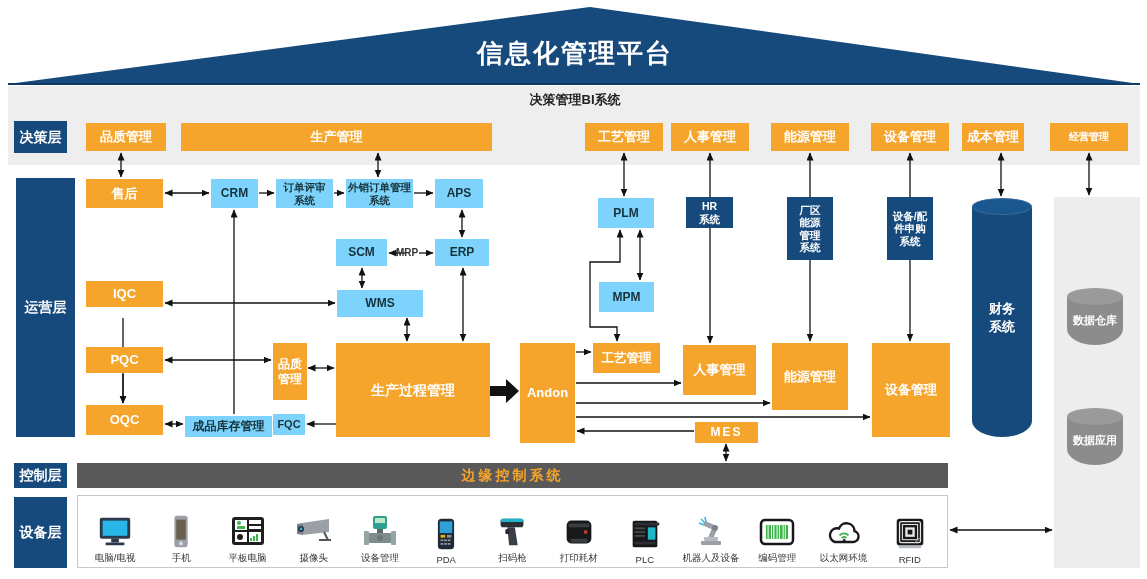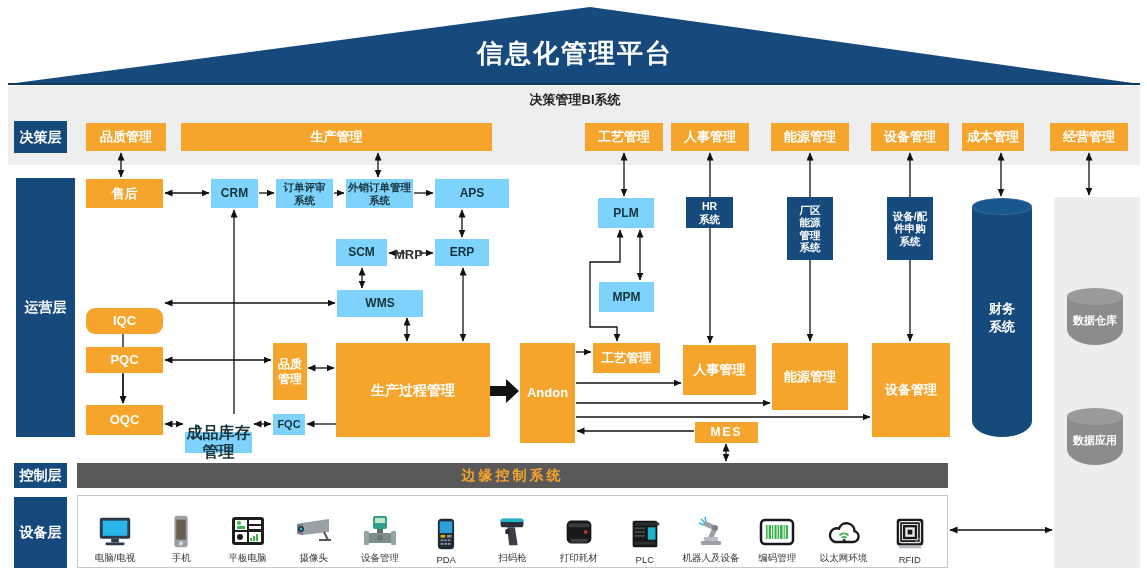--- a/index.html
+++ b/index.html
@@ -32,21 +32,21 @@
   .cyl .cbody{position:absolute;left:0;right:0;top:8px;bottom:0;border-radius:0 0 50% 50%/0 0 16px 16px;}
   .cyl .ctop{position:absolute;left:0;right:0;top:0;height:17px;border-radius:50%;}
   .cyl.cnavy .cbody{background:#164A7C;}
   .cyl.cnavy .ctop{background:#1B578F;border:1px solid #3A6EA0;box-sizing:border-box;}
   .cyl.cgray .cbody{background:#8C8C8C;}
   .cyl.cgray .ctop{background:#9A9A9A;}
   .cyl .ctext{position:absolute;left:0;right:0;top:0;bottom:0;display:flex;align-items:center;
               justify-content:center;color:#fff;font-weight:bold;text-align:center;white-space:pre-line;}
   svg.overlay{position:absolute;left:0;top:0;pointer-events:none;}
   .mrp{position:absolute;left:394px;top:247px;width:26px;text-align:center;
-       font-size:13px;color:#333;font-weight:bold;}
+       font-size:10px;color:#333;font-weight:bold;}
 </style>
 </head>
 <body>
 
 <div id="canvas">
 
   <div class="band" style="left:8px;top:86px;width:1132px;height:79px;"></div>
 
   <div class="rightpanel"></div>
 
@@ -121,40 +121,40 @@
   <div class="box laybl" style="left:14px;top:463px;width:53px;height:25px;z-index:4;">控制层</div>
   <div class="box laybl" style="left:14px;top:497px;width:53px;height:71px;z-index:4;">设备层</div>
 
   <div class="box orange" style="left:86px;top:123px;width:80px;height:28px;font-size:13px;z-index:4;">品质管理</div>
   <div class="box orange" style="left:181px;top:123px;width:311px;height:28px;font-size:13px;z-index:4;">生产管理</div>
   <div class="box orange" style="left:585px;top:123px;width:78px;height:28px;font-size:13px;z-index:4;">工艺管理</div>
   <div class="box orange" style="left:671px;top:123px;width:78px;height:28px;font-size:13px;z-index:4;">人事管理</div>
   <div class="box orange" style="left:771px;top:123px;width:78px;height:28px;font-size:13px;z-index:4;">能源管理</div>
   <div class="box orange" style="left:871px;top:123px;width:78px;height:28px;font-size:13px;z-index:4;">设备管理</div>
   <div class="box orange" style="left:962px;top:123px;width:62px;height:28px;font-size:13px;z-index:4;">成本管理</div>
-  <div class="box orange" style="left:1050px;top:123px;width:78px;height:28px;font-size:13px;z-index:4;">经营管理</div>
+  <div class="box orange" style="left:1050px;top:123px;width:78px;height:28px;font-size:10px;z-index:4;">经营管理</div>
 
   <div class="box orange" style="left:86px;top:179px;width:77px;height:29px;font-size:13px;z-index:4;">售后</div>
   <div class="box teal" style="left:211px;top:179px;width:47px;height:29px;font-size:12px;z-index:4;">CRM</div>
   <div class="box teal" style="left:276px;top:179px;width:57px;height:29px;font-size:10.5px;z-index:4;">订单评审
 系统</div>
   <div class="box teal" style="left:346px;top:179px;width:67px;height:29px;font-size:10.5px;z-index:4;">外销订单管理
 系统</div>
-  <div class="box teal" style="left:435px;top:179px;width:74px;height:29px;font-size:12px;z-index:4;">APS</div>
+  <div class="box teal" style="left:435px;top:179px;width:48px;height:29px;font-size:12px;z-index:4;">APS</div>
   <div class="box teal" style="left:336px;top:239px;width:51px;height:27px;font-size:12px;z-index:4;">SCM</div>
   <div class="box teal" style="left:435px;top:239px;width:54px;height:27px;font-size:12px;z-index:4;">ERP</div>
   <div class="box teal" style="left:337px;top:290px;width:86px;height:27px;font-size:12px;z-index:4;">WMS</div>
-  <div class="box orange" style="left:86px;top:308px;width:77px;height:26px;font-size:13px;z-index:4;border-radius:9px;">IQC</div>
+  <div class="box orange" style="left:86px;top:281px;width:77px;height:26px;font-size:13px;z-index:4;">IQC</div>
   <div class="box orange" style="left:86px;top:347px;width:77px;height:26px;font-size:13px;z-index:4;">PQC</div>
   <div class="box orange" style="left:86px;top:405px;width:77px;height:30px;font-size:13px;z-index:4;">OQC</div>
   <div class="box orange" style="left:273px;top:343px;width:34px;height:57px;font-size:12px;z-index:4;">品质
 管理</div>
   <div class="box orange" style="left:336px;top:343px;width:154px;height:94px;font-size:14px;z-index:4;">生产过程管理</div>
   <div class="box orange" style="left:520px;top:343px;width:55px;height:100px;font-size:13px;z-index:4;">Andon</div>
-  <div class="box teal" style="left:185px;top:432px;width:67px;height:21px;font-size:16px;z-index:4;">成品库存管理</div>
+  <div class="box teal" style="left:185px;top:416px;width:87px;height:21px;font-size:12px;z-index:4;">成品库存管理</div>
   <div class="box teal" style="left:273px;top:414px;width:32px;height:21px;font-size:11px;z-index:4;">FQC</div>
   <div class="box orange" style="left:593px;top:343px;width:67px;height:30px;font-size:12.5px;z-index:4;">工艺管理</div>
   <div class="box orange" style="left:683px;top:345px;width:73px;height:50px;font-size:13px;z-index:4;">人事管理</div>
   <div class="box orange" style="left:772px;top:343px;width:76px;height:67px;font-size:13px;z-index:4;">能源管理</div>
   <div class="box orange" style="left:872px;top:343px;width:78px;height:94px;font-size:13px;z-index:4;">设备管理</div>
   <div class="box orange" style="left:695px;top:422px;width:63px;height:21px;font-size:12px;letter-spacing:2px;z-index:4;">MES</div>
   <div class="box teal" style="left:598px;top:198px;width:56px;height:30px;font-size:12px;z-index:4;">PLM</div>
   <div class="box teal" style="left:599px;top:282px;width:55px;height:30px;font-size:12px;z-index:4;">MPM</div>
   <div class="box navy" style="left:686px;top:197px;width:47px;height:31px;font-size:10.5px;z-index:4;">HR
 系统</div>

